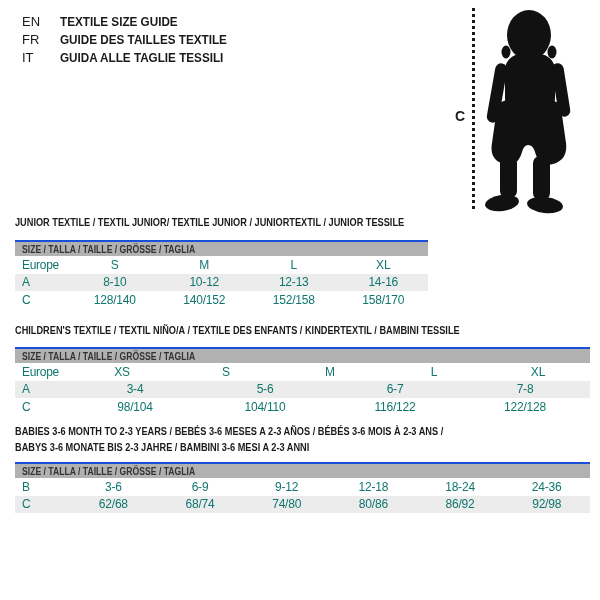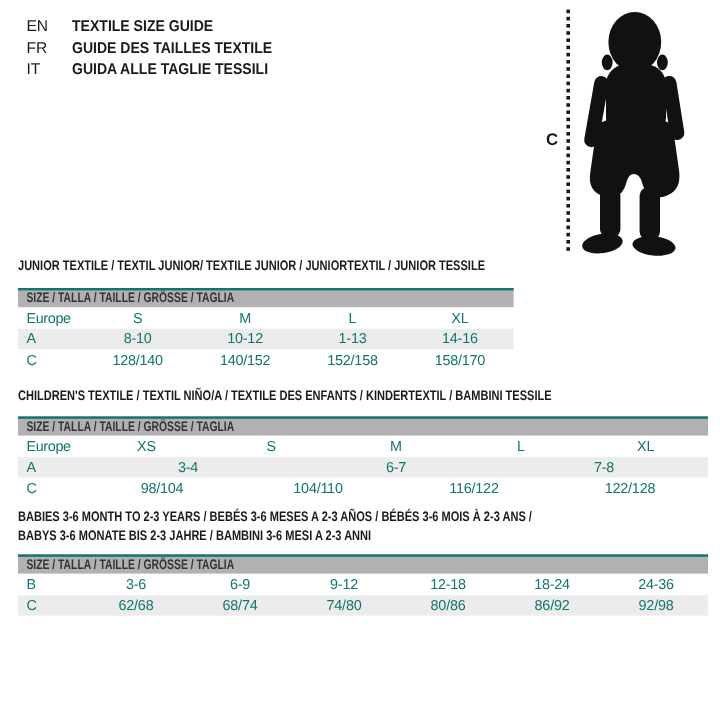--- a/index.html
+++ b/index.html
@@ -32,21 +32,21 @@
     position: absolute; left: 15px; font-size: 11.5px; font-weight: 700;
     line-height: 16px; white-space: nowrap;
     transform: scaleX(0.8); transform-origin: 0 0;
   }
 
   
   .size-table { position: absolute; left: 15px; }
   .t-junior { width: 413px; }
   .t-wide { width: 575px; }
   .thead {
-    height: 16px; background: #b1b1b1; border-top: 2px solid #0f766e;
+    height: 16px; background: #b1b1b1; border-top: 2px solid #1d4ed8;
     display: flex; align-items: center; padding-left: 7px;
   }
   .thead .hlabel {
     font-size: 11.5px; font-weight: 700; color: #333333; white-space: nowrap;
     display: inline-block; transform: scaleX(0.75); transform-origin: 0 50%;
   }
   .trow { display: flex; height: 17.5px; align-items: center; font-size: 12px; color: #0f766e; }
   .trow.shaded { background: #ececec; }
   .tlabel { width: 55px; padding-left: 7px; letter-spacing: -0.3px; }
   .tcell { flex: 1; text-align: center; letter-spacing: -0.2px; }
@@ -105,21 +105,21 @@
       <span class="tlabel">Europe</span>
       <span class="tcell">S</span>
       <span class="tcell">M</span>
       <span class="tcell">L</span>
       <span class="tcell">XL</span>
     </div>
     <div class="trow shaded">
       <span class="tlabel">A</span>
       <span class="tcell">8-10</span>
       <span class="tcell">10-12</span>
-      <span class="tcell">1-13</span>
+      <span class="tcell">12-13</span>
       <span class="tcell">14-16</span>
     </div>
     <div class="trow">
       <span class="tlabel">C</span>
       <span class="tcell">128/140</span>
       <span class="tcell">140/152</span>
       <span class="tcell">152/158</span>
       <span class="tcell">158/170</span>
     </div>
   </div>
@@ -133,20 +133,21 @@
       <span class="tlabel">Europe</span>
       <span class="tcell">XS</span>
       <span class="tcell">S</span>
       <span class="tcell">M</span>
       <span class="tcell">L</span>
       <span class="tcell">XL</span>
     </div>
     <div class="trow shaded">
       <span class="tlabel">A</span>
       <span class="tcell">3-4</span>
+      <span class="tcell">5-6</span>
       <span class="tcell">6-7</span>
       <span class="tcell">7-8</span>
     </div>
     <div class="trow">
       <span class="tlabel">C</span>
       <span class="tcell">98/104</span>
       <span class="tcell">104/110</span>
       <span class="tcell">116/122</span>
       <span class="tcell">122/128</span>
     </div>

